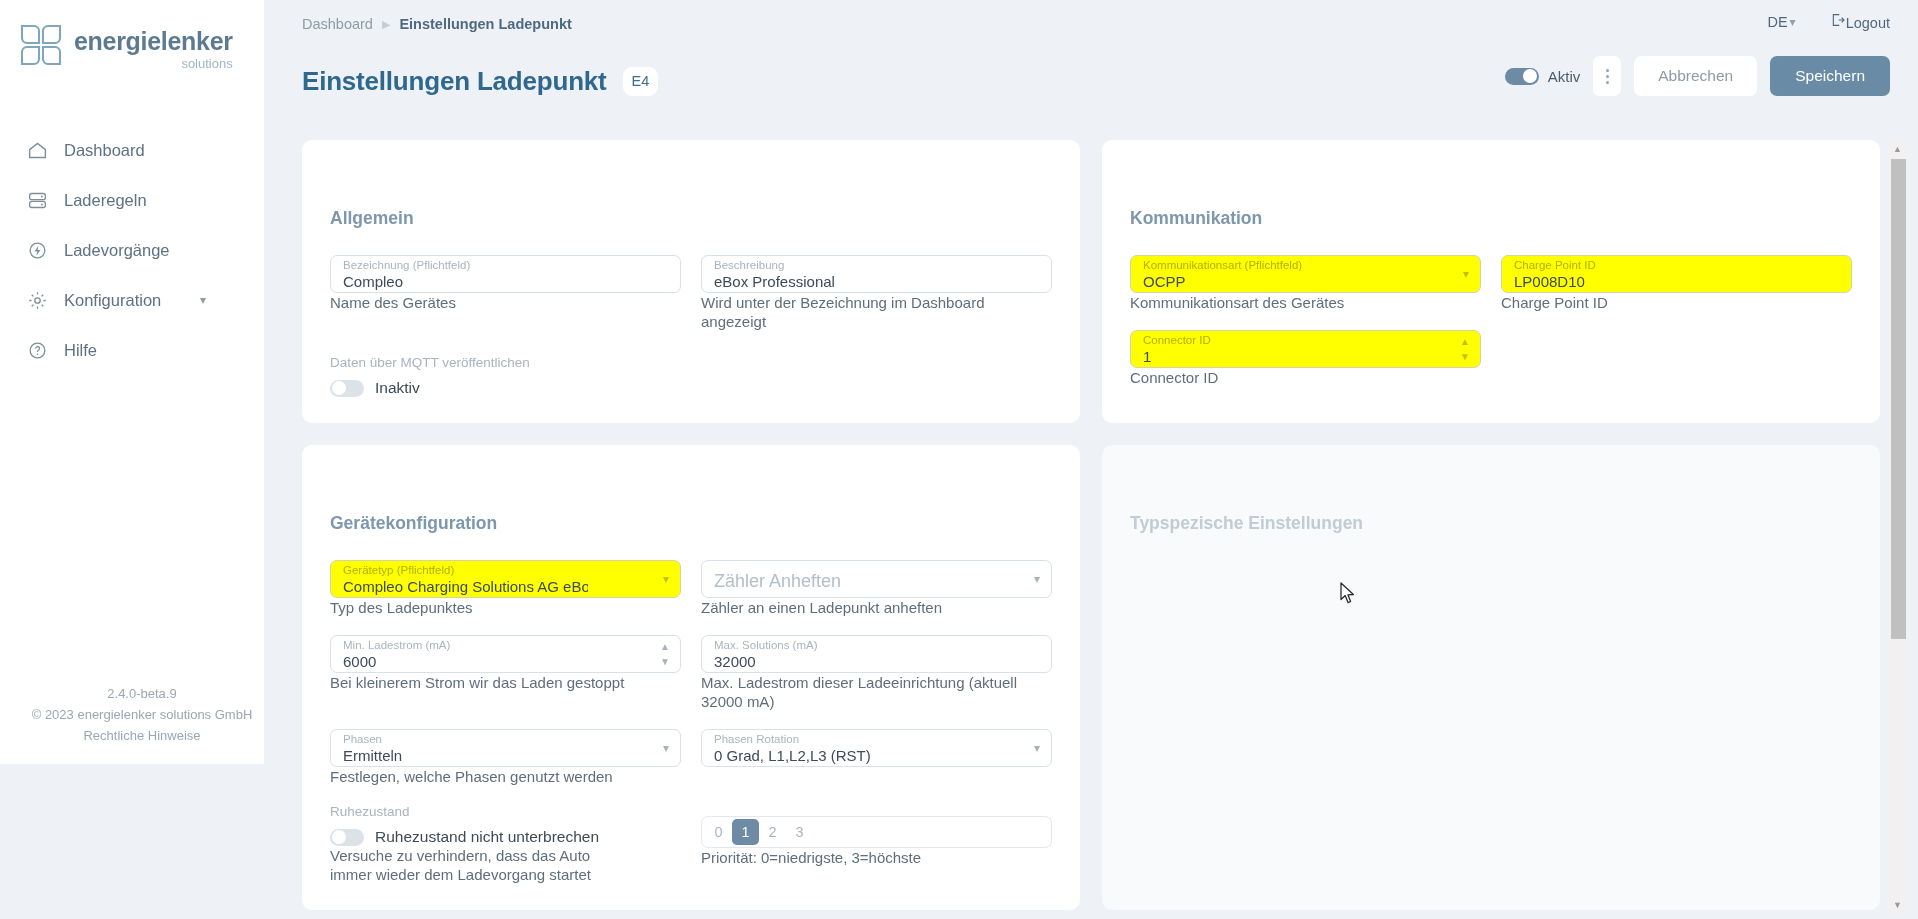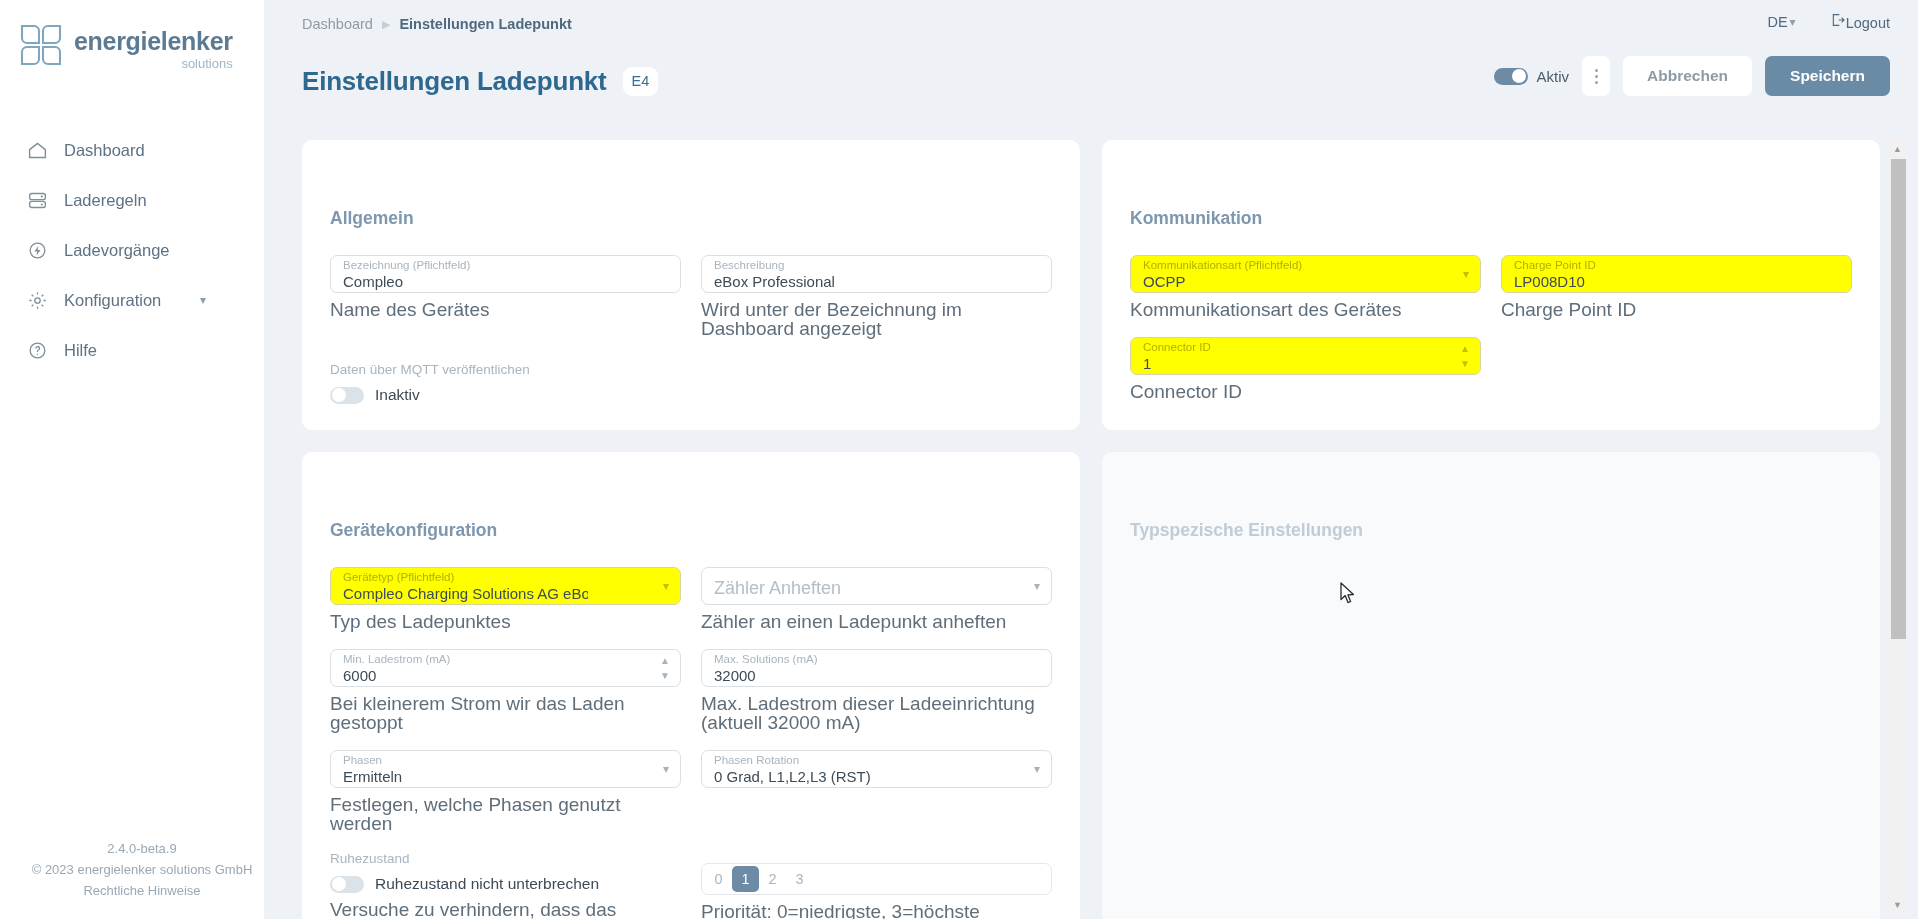--- a/index.html
+++ b/index.html
@@ -6,21 +6,21 @@
   html, body {
     width: 1918px; height: 919px;
     overflow: hidden;
     font-family: "Liberation Sans", sans-serif;
     background: #eef2f6;
   }
   #app { position: relative; width: 1918px; height: 919px; display: flex; }
 
   
   .sidebar {
-    width: 264px; height: 919px;
+    width: 264px; height: 764px;
     background: #ffffff;
     display: flex; flex-direction: column;
     flex: 0 0 264px;
     position: relative;
   }
   .logo-wrap { padding: 22px 0 0 18px; display: flex; align-items: flex-start; gap: 10px; }
   .logo-mark { width: 46px; height: 46px; flex: 0 0 46px; }
   .logo-text-block { padding-top: 7px; }
   .logo-word { font-size: 25px; font-weight: 700; color: #5c7b92; letter-spacing: -0.3px; line-height: 1; }
   .logo-sub { font-size: 13px; color: #9fb6c6; text-align: right; margin-top: 3px; line-height: 1; }
@@ -77,21 +77,21 @@
 
   .kebab {
     width: 28px; height: 40px; background: #fff; border-radius: 7px;
     display: flex; flex-direction: column; align-items: center; justify-content: center; gap: 3px;
     cursor: pointer;
   }
   .kebab i { width: 3px; height: 3px; border-radius: 50%; background: #93a3b1; display: block; }
 
   .btn {
     height: 40px; border-radius: 7px; border: none; cursor: pointer;
-    font-size: 15.5px; font-family: "Liberation Sans", sans-serif; font-weight: bold;
+    font-size: 15.5px; font-family: "Liberation Sans", sans-serif;
   }
   .btn-secondary { background: #fff; color: #8d9ba7; padding: 0 24px; }
   .btn-primary { background: #6a8ba6; color: #fff; padding: 0 25px; }
 
   
   .content {
     position: absolute; left: 0; right: 0; top: 140px; bottom: 0;
     padding: 0 38px 0 38px;
     overflow: hidden;
   }
@@ -135,21 +135,21 @@
     position: absolute; right: 11px; top: 50%; transform: translateY(-50%);
     color: #a6b2bc; font-size: 12px; line-height: 1;
   }
   .field.hl .chev-down { color: #c0c000; }
   .spinner {
     position: absolute; right: 10px; top: 50%; transform: translateY(-50%);
     display: flex; flex-direction: column; gap: 5px; color: #a6b2bc; font-size: 10px; line-height: 1;
     cursor: pointer;
   }
   .field.hl .spinner { color: #c0c000; }
-  .hint { font-size: 19px; color: #5f6e7a; margin-top: 7px; line-height: 19px; }
+  .hint { font-size: 15px; color: #5f6e7a; line-height: 19px; }
 
   .toggle-block { margin-top: 24px; }
   .toggle-cap { font-size: 13.5px; color: #a9b4be; margin-bottom: 9px; }
   .toggle-row { display: flex; align-items: center; }
   .toggle-text { font-size: 15.5px; color: #3d4b57; margin-left: 11px; }
 
   .prio {
     display: inline-flex; align-items: center; gap: 0;
     background: #fff; border: 1px solid #e2e8ed; border-radius: 7px;
     height: 32px; padding: 3px;

